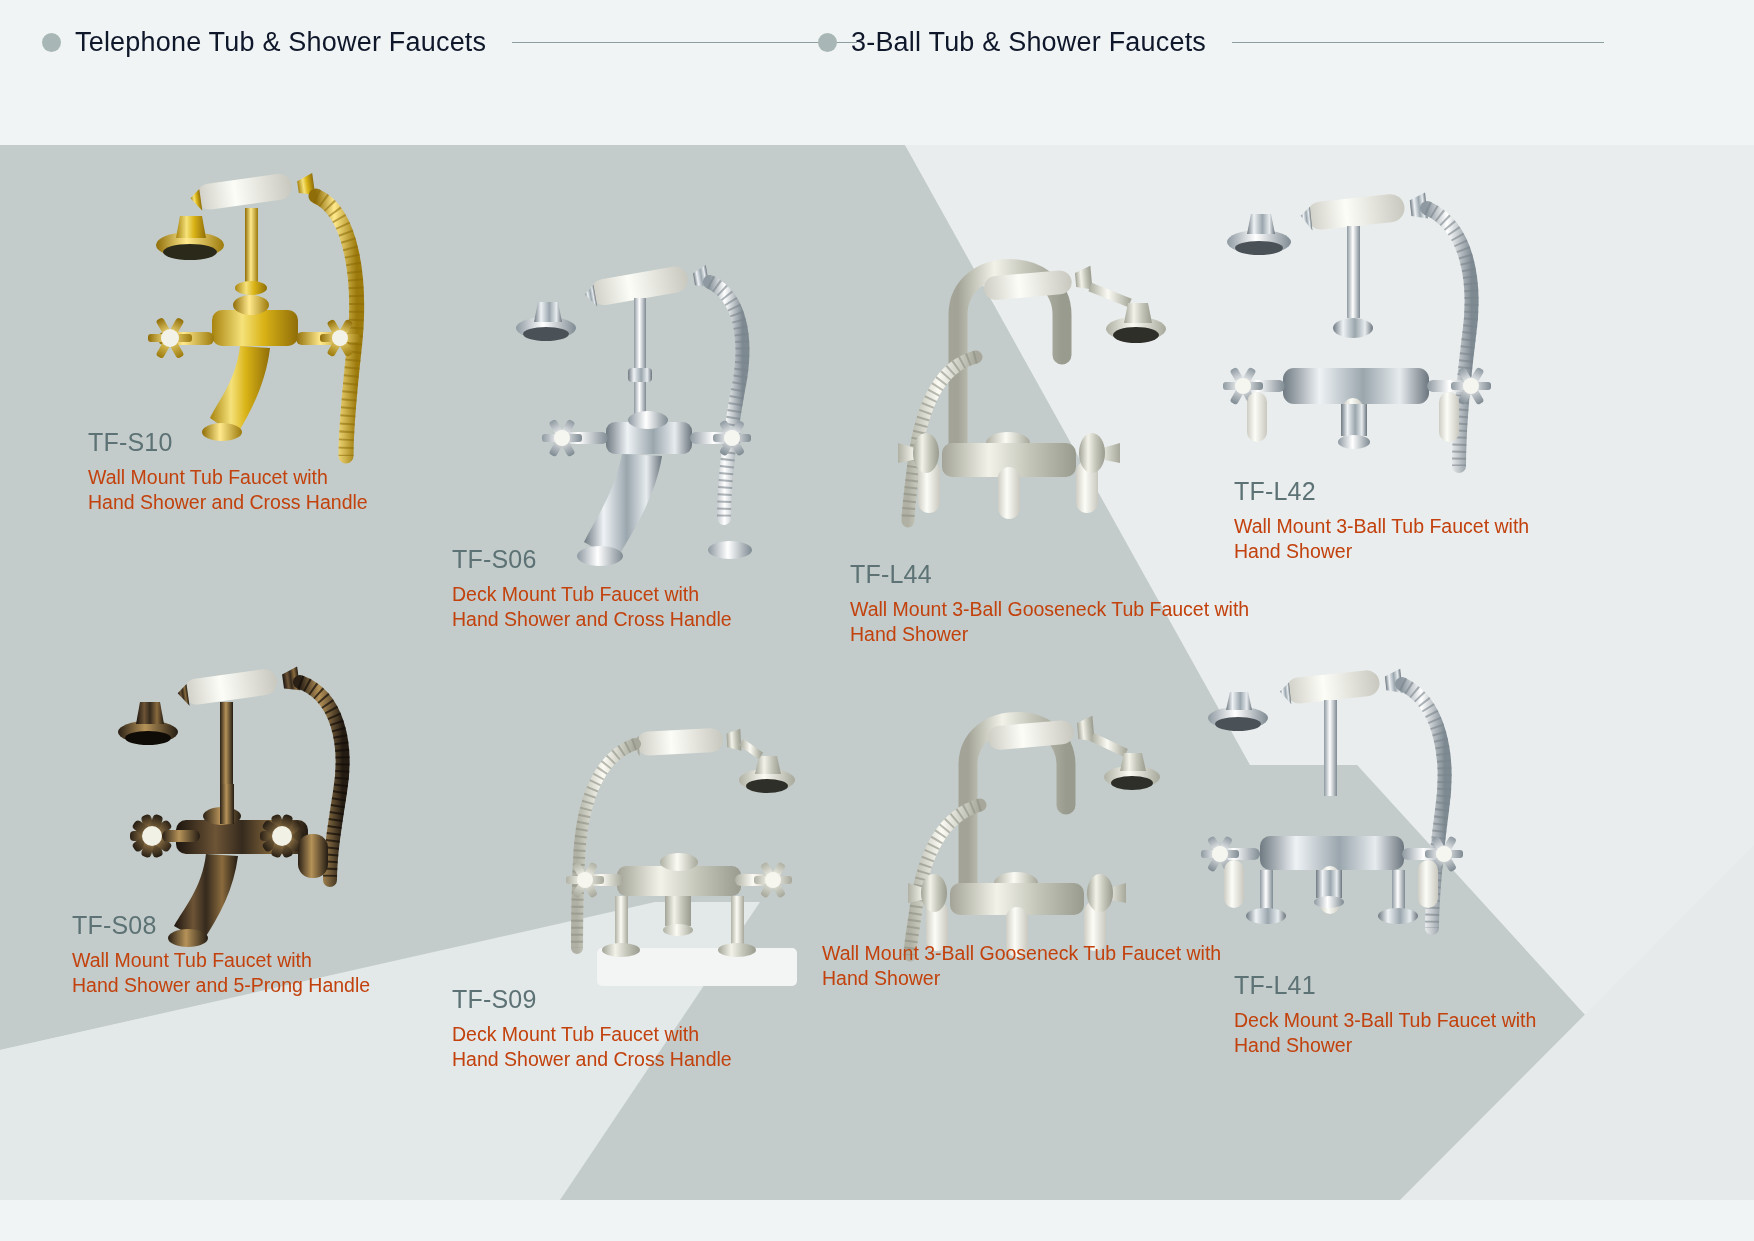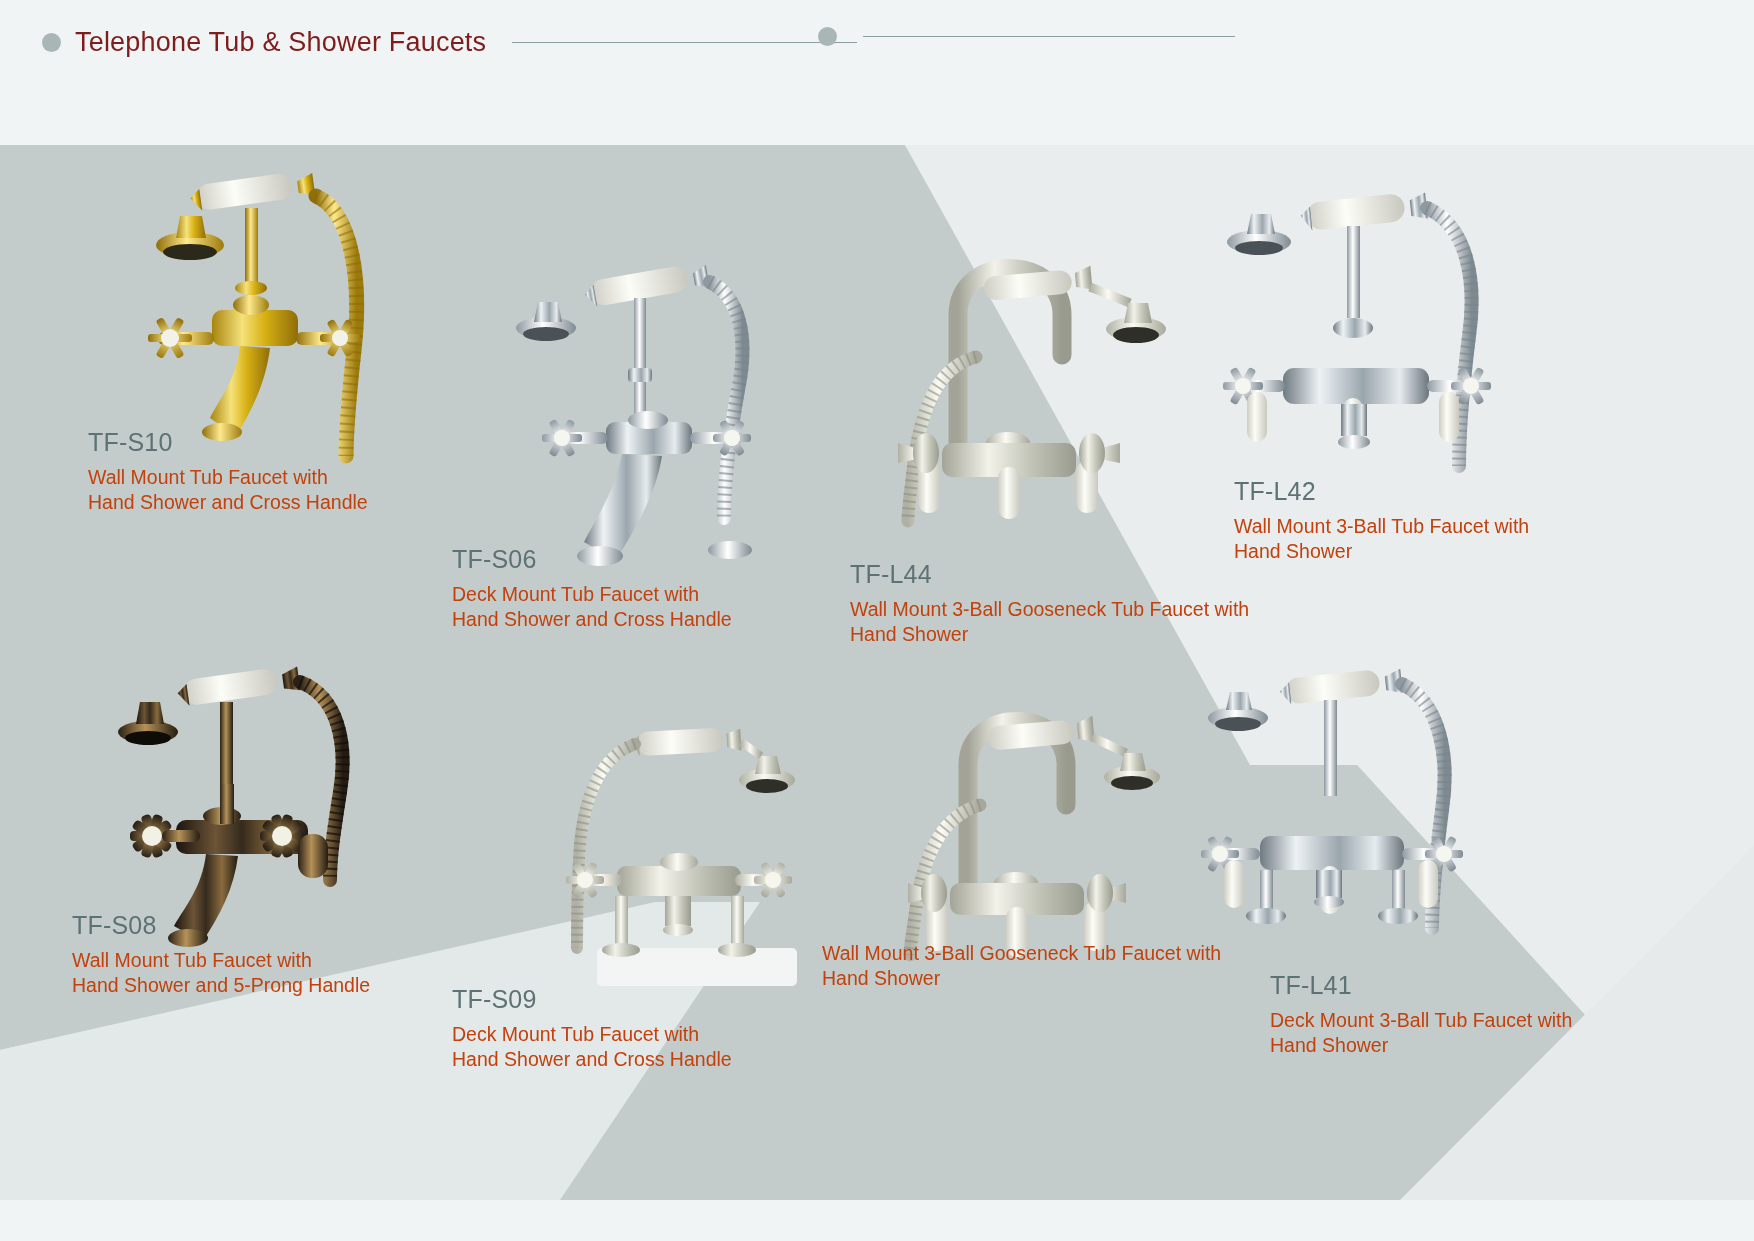--- a/index.html
+++ b/index.html
@@ -11,21 +11,21 @@
   }
   .page{position:relative;width:1754px;height:1241px;background:#f1f4f5;}
 
   
   .header{position:absolute;left:0;top:0;width:1754px;height:145px;background:#f1f4f5;z-index:30;}
   .hdr-group{position:absolute;display:flex;align-items:center;gap:14px;top:27px;}
   .hdr-g1{left:42px;}
   .hdr-g2{left:818px;}
   .dot{width:19px;height:19px;border-radius:50%;background:#a8b7b5;flex:0 0 auto;}
   .hdr-title{
-    font-size:27px;color:#7f1d1d;letter-spacing:.2px;white-space:nowrap;
+    font-size:27px;color:#0f172a;letter-spacing:.2px;white-space:nowrap;
     font-family:"Liberation Sans", sans-serif;font-weight:400;
   }
   .rule{height:1px;background:#8c9ea0;flex:0 0 auto;}
   .rule-1{width:345px;margin-left:12px;}
   .rule-2{width:372px;margin-left:12px;}
 
   
   .canvas{position:absolute;left:0;top:145px;width:1754px;height:1055px;overflow:hidden;background:#c3ccca;}
   .footer{position:absolute;left:0;top:1200px;width:1754px;height:41px;background:#f1f4f5;z-index:30;}
 
@@ -67,20 +67,21 @@
   </div>
 
   <div class="header">
     <div class="hdr-group hdr-g1">
       <span class="dot"></span>
       <span class="hdr-title">Telephone Tub &amp; Shower Faucets</span>
       <span class="rule rule-1"></span>
     </div>
     <div class="hdr-group hdr-g2">
       <span class="dot"></span>
+      <span class="hdr-title">3-Ball Tub &amp; Shower Faucets</span>
       <span class="rule rule-2"></span>
     </div>
   </div>
 
   <div class="footer"></div>
 
   <div class="pimg" style="left:140px;top:160px;">
     <svg width="260" height="300" viewBox="0 0 260 300">
       <defs>
         <linearGradient id="brass" x1="0" y1="0" x2="1" y2="0">
@@ -540,21 +541,21 @@
     </div>
   </div>
 
   <div class="product" style="left:822px;top:941px;">
     <div class="pdesc" style="max-width:420px;">
       <span>Wall Mount 3-Ball Gooseneck Tub Faucet with</span>
       <span>Hand Shower</span>
     </div>
   </div>
 
-  <div class="product" style="left:1234px;top:971px;margin-left:36px;">
+  <div class="product" style="left:1234px;top:971px;">
     <div class="pcode">TF-L41</div>
     <div class="pdesc">
       <span>Deck Mount 3-Ball Tub Faucet with</span>
       <span>Hand Shower</span>
     </div>
   </div>
 
 </div>
 
 </body></html>

